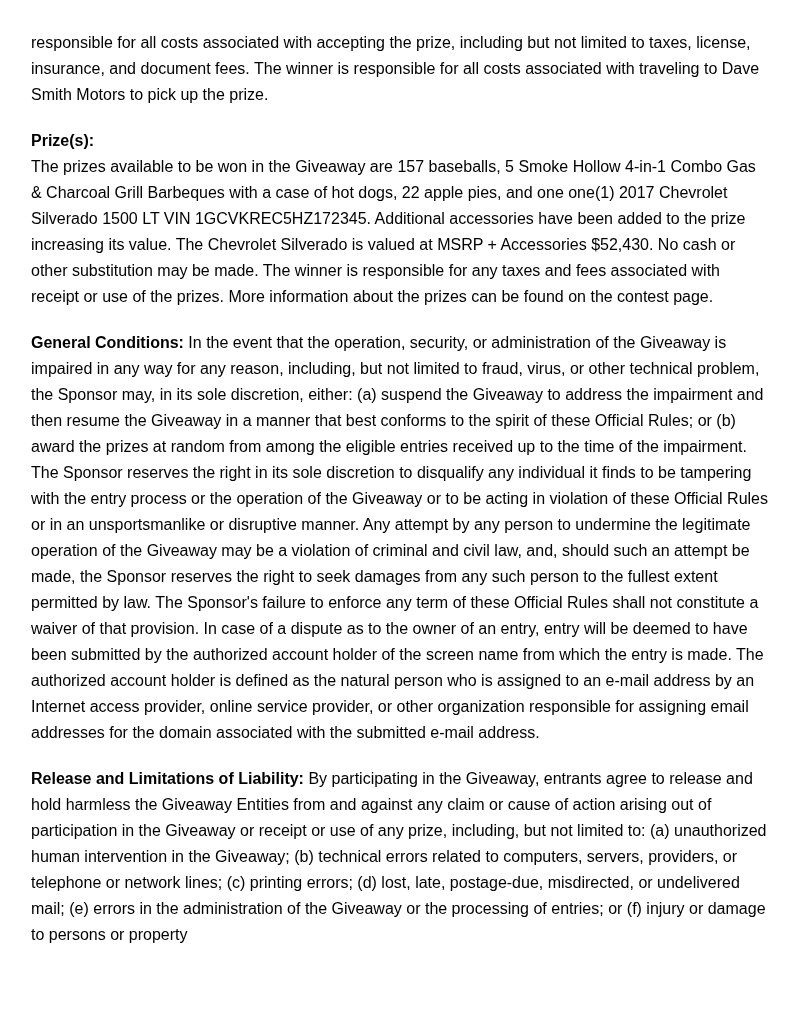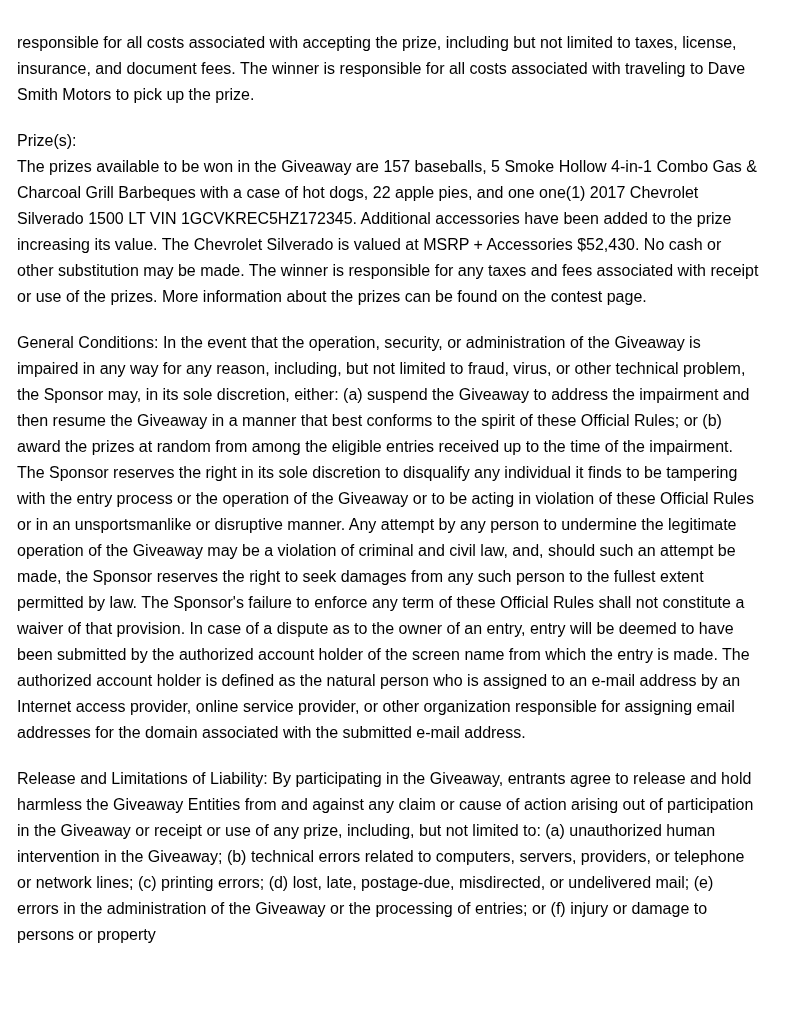--- a/index.html
+++ b/index.html
@@ -4,34 +4,34 @@
   <style>
     html, body {
       margin: 0;
       padding: 0;
       background: #ffffff;
     }
     .page {
       width: 800px;
       height: 1036px;
       box-sizing: border-box;
-      padding: 30px 30px 0 17px;
+      padding: 30px 30px 0 31px;
       background: #ffffff;
       color: #000000;
       font-family: "Liberation Sans", sans-serif;
       font-size: 16px;
       line-height: 26px;
       overflow: hidden;
     }
     .para {
       margin: 0 0 20px 0;
       max-width: 742px;
     }
     .lead {
-      font-weight: normal;
+      font-weight: bold;
     }
     .lead.block {
       display: block;
     }
   </style>
 </head>
 <body>
 
 <div class="page">
 

